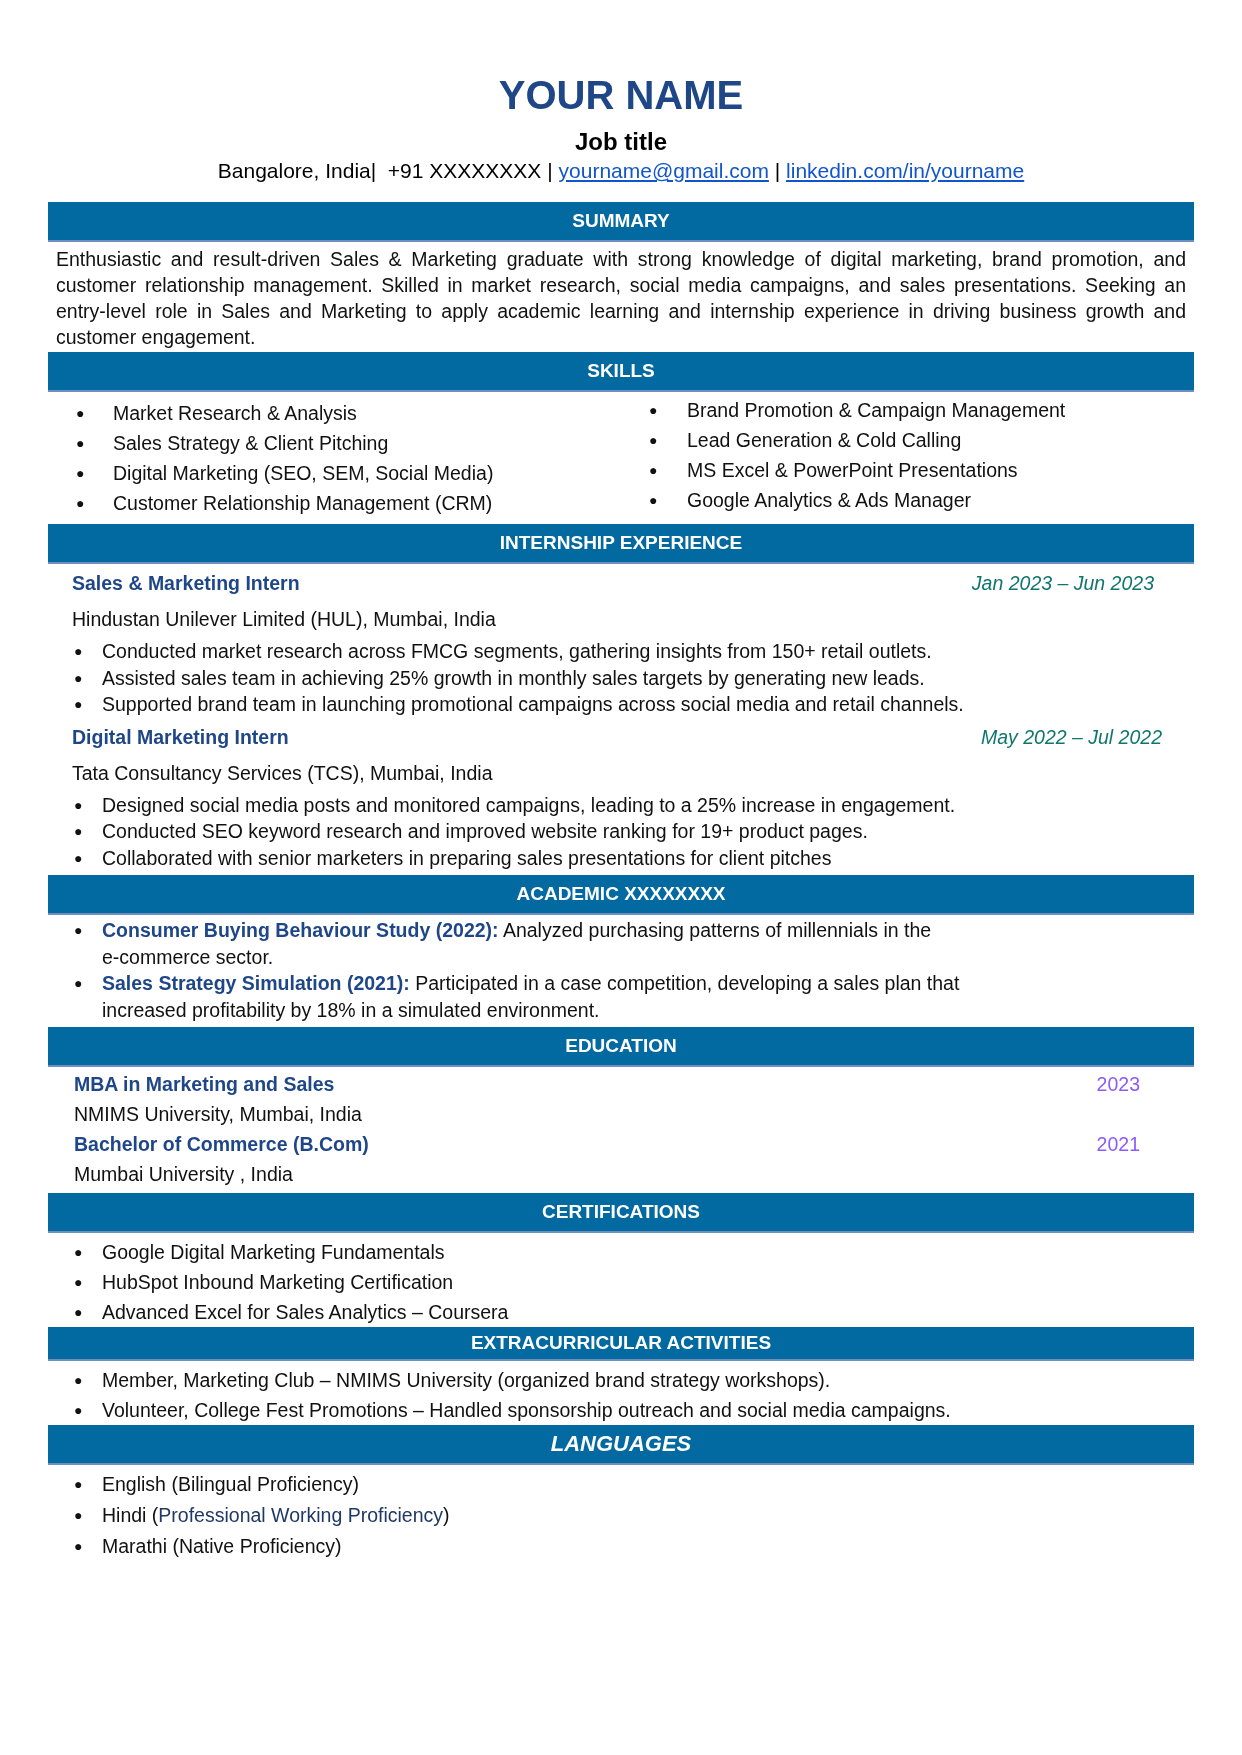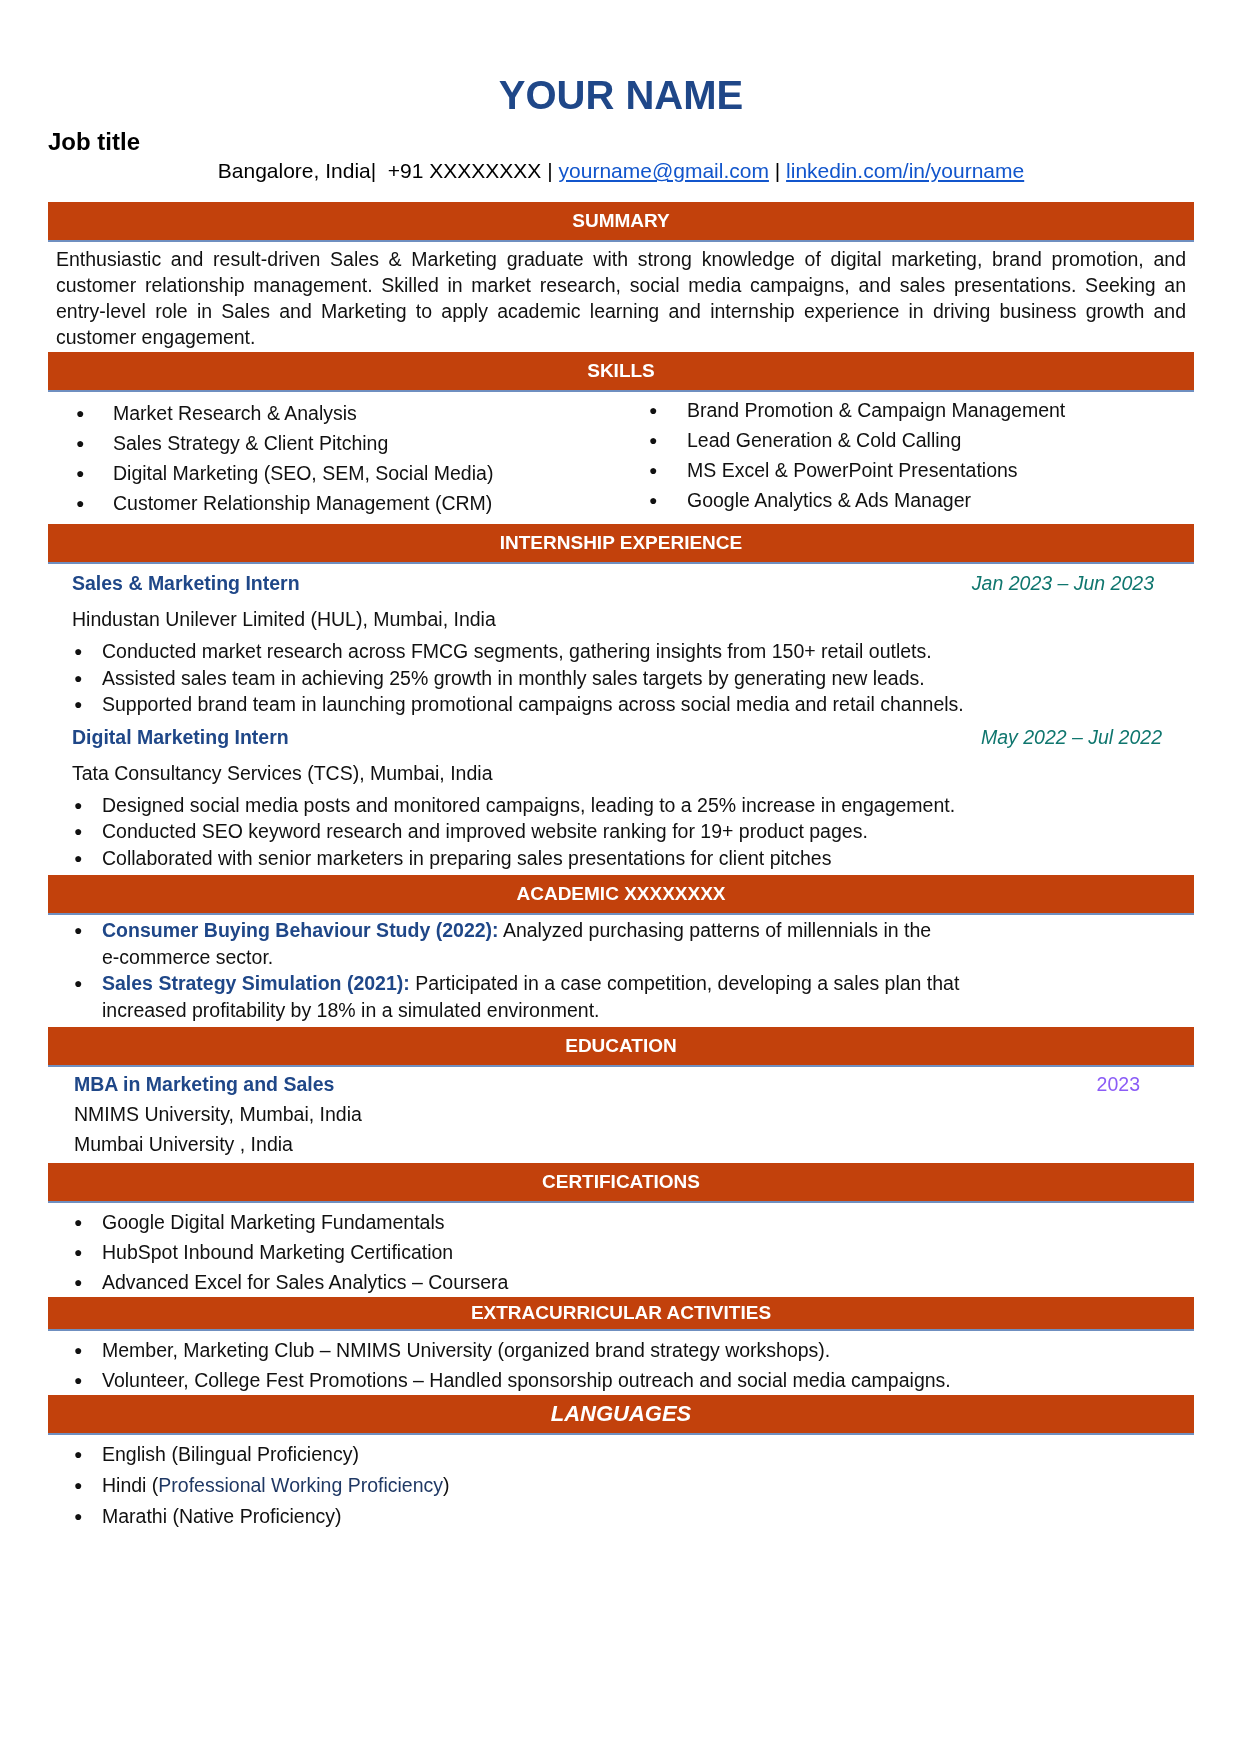--- a/index.html
+++ b/index.html
@@ -1,22 +1,22 @@
 <!DOCTYPE html>
 <html><head>
   <meta charset="utf-8">
   <style>
     html, body { margin: 0; padding: 0; background: #ffffff; }
     body { width: 1242px; height: 1755px; position: relative; font-family: "Liberation Sans", sans-serif; color: #111; }
     .page { position: absolute; left: 48px; top: 0; width: 1146px; }
     .name { text-align: center; color: #1f4788; font-weight: bold; font-size: 40px; margin-top: 72px; line-height: 46px; }
-    .jobtitle { text-align: left; font-weight: bold; font-size: 24px; margin-top: 10px; line-height: 28px; color: #000; }
+    .jobtitle { text-align: center; font-weight: bold; font-size: 24px; margin-top: 10px; line-height: 28px; color: #000; }
     .contact { text-align: center; font-size: 21px; line-height: 26px; margin-top: 2px; color: #000; }
     .contact a { color: #1155cc; text-decoration: underline; }
-    .bar { background: #c2410c; color: #fff; font-weight: bold; text-align: center; font-size: 19px; height: 38px; line-height: 38px; border-bottom: 2px solid #6f8fc0; }
+    .bar { background: #0369a1; color: #fff; font-weight: bold; text-align: center; font-size: 19px; height: 38px; line-height: 38px; border-bottom: 2px solid #6f8fc0; }
     .bar.italic { font-style: italic; font-size: 22px; }
     .summary { font-size: 19.5px; line-height: 26px; text-align: justify; padding: 4px 8px 2px 8px; }
     .skills { display: flex; padding: 6px 0 6px 0; }
     .skills ul { list-style: none; margin: 0; padding: 0; width: 50%; }
     .skills li { font-size: 19.5px; line-height: 30px; position: relative; padding-left: 65px; }
     .skills ul.col2 li { padding-left: 66px; }
     .bullet { position: absolute; font-size: 14px; }
     .skills li .bullet { left: 28px; }
     .entry-head { display: flex; justify-content: space-between; padding: 0 40px 0 24px; font-size: 19.5px; line-height: 26px; margin-top: 6px; }
     .role { color: #1f4788; font-weight: bold; }
@@ -106,20 +106,24 @@
   <div style="height:4px"></div>
   <div class="bar">EDUCATION</div>
   <div style="margin-top:2px">
     <div class="edu-row">
       <span class="edu-deg">MBA in Marketing and Sales</span>
       <span class="edu-year">2023</span>
     </div>
     <div class="edu-school">NMIMS University, Mumbai, India</div>
   </div>
   <div>
+    <div class="edu-row">
+      <span class="edu-deg">Bachelor of Commerce (B.Com)</span>
+      <span class="edu-year">2021</span>
+    </div>
     <div class="edu-school">Mumbai University , India</div>
   </div>
 
   <div style="height:4px"></div>
   <div class="bar">CERTIFICATIONS</div>
   <ul class="blist" style="margin-top:4px">
     <li style="line-height:30px"><span class="bullet">●</span><span>Google Digital Marketing Fundamentals</span></li>
     <li style="line-height:30px"><span class="bullet">●</span><span>HubSpot Inbound Marketing Certification</span></li>
     <li style="line-height:30px"><span class="bullet">●</span><span>Advanced Excel for Sales Analytics – Coursera</span></li>
   </ul>

